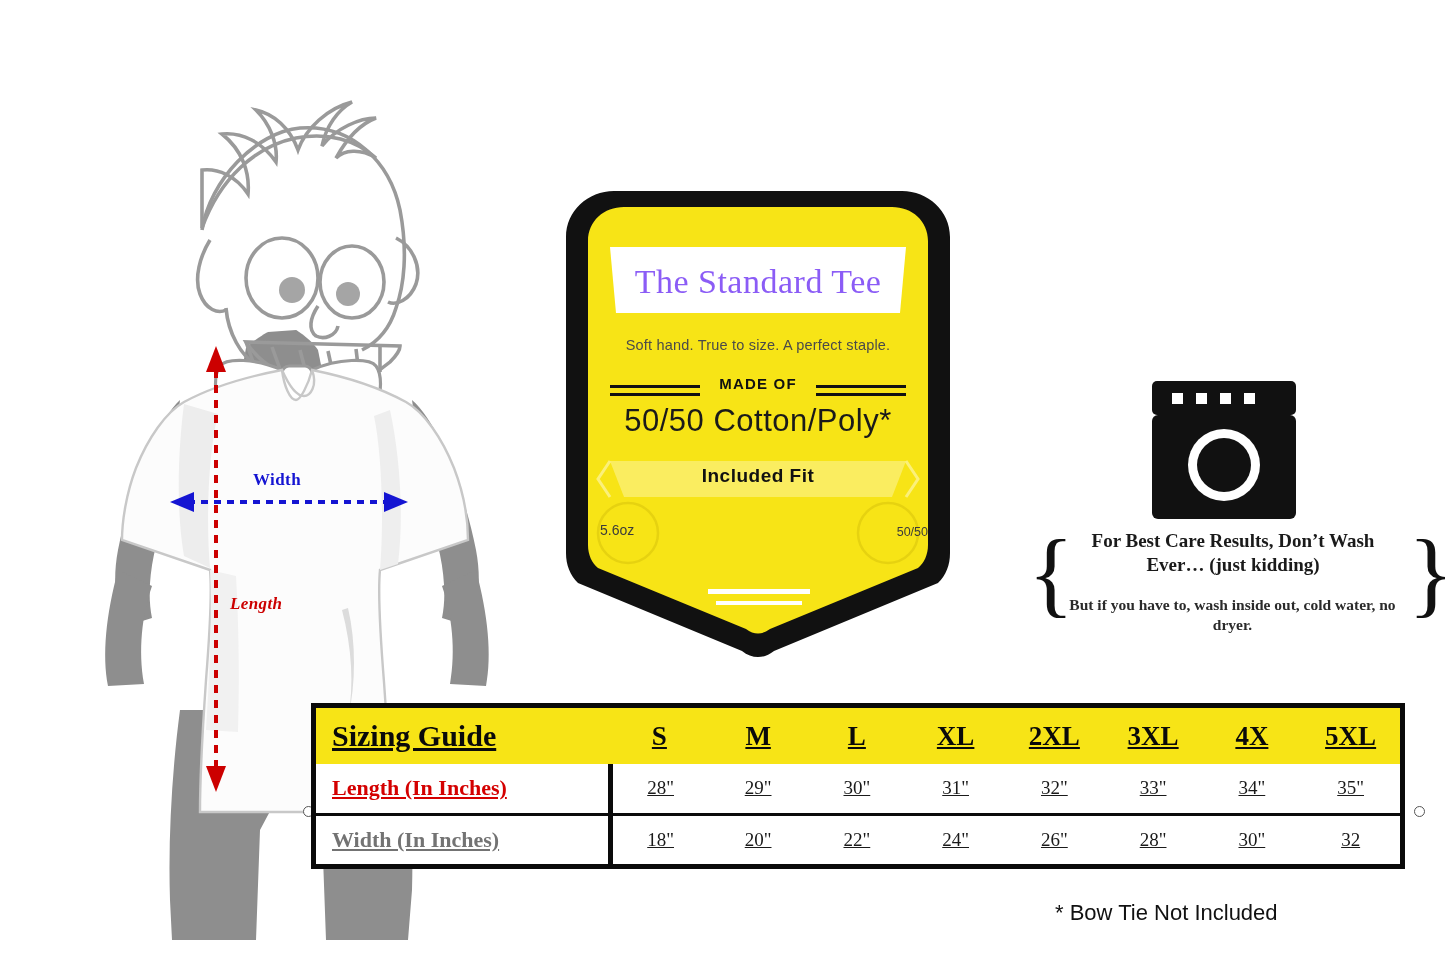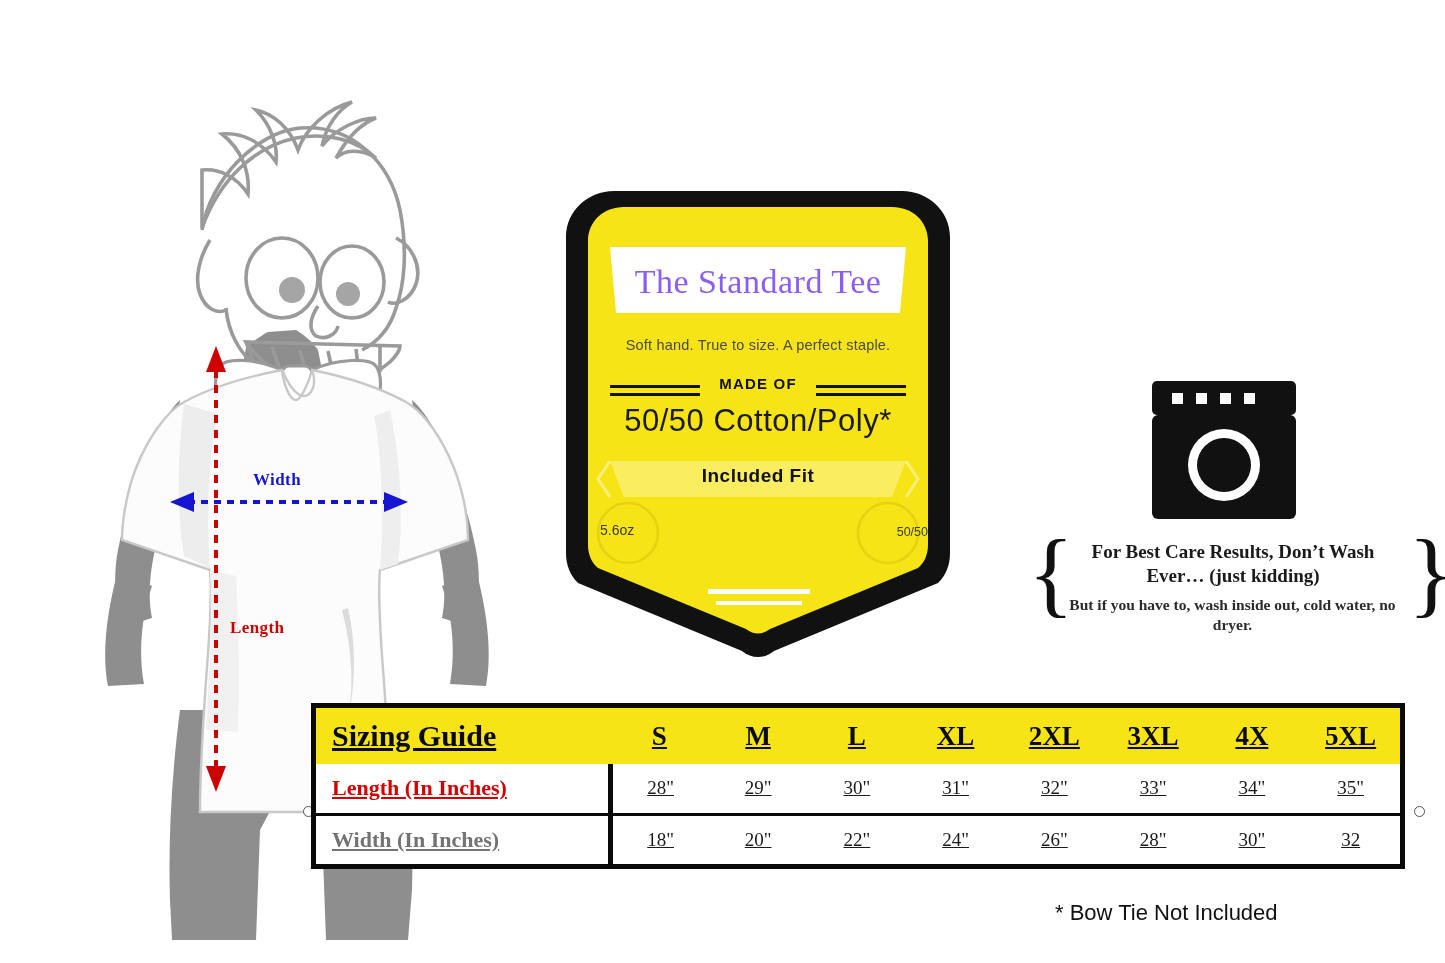--- a/index.html
+++ b/index.html
@@ -26,21 +26,21 @@
 
   
   .meas-label {
     position: absolute;
     font-family: "Liberation Serif", serif;
     font-weight: bold;
     font-size: 17px;
     letter-spacing: 0.4px;
   }
   #width-label { color: #1414d2; left: 253px; top: 470px; }
-  #length-label { color: #cc0000; left: 230px; top: 618px; }
+  #length-label { color: #cc0000; left: 230px; top: 594px; font-style: italic; }
 
   
   #product-tag {
     position: absolute;
     left: 548px;
     top: 185px;
     width: 420px;
     height: 480px;
   }
   .tag-text {
@@ -113,21 +113,21 @@
   #washer-icon {
     position: absolute;
     left: 128px;
     top: 0;
     width: 152px;
     height: 150px;
   }
   #care-headline {
     position: absolute;
     left: 48px;
-    top: 165px;
+    top: 154px;
     width: 330px;
     text-align: center;
     font-family: "Liberation Serif", serif;
     font-weight: bold;
     font-size: 19px;
     color: #1a1a1a;
     line-height: 1.25;
   }
   #care-sub {
     position: absolute;

